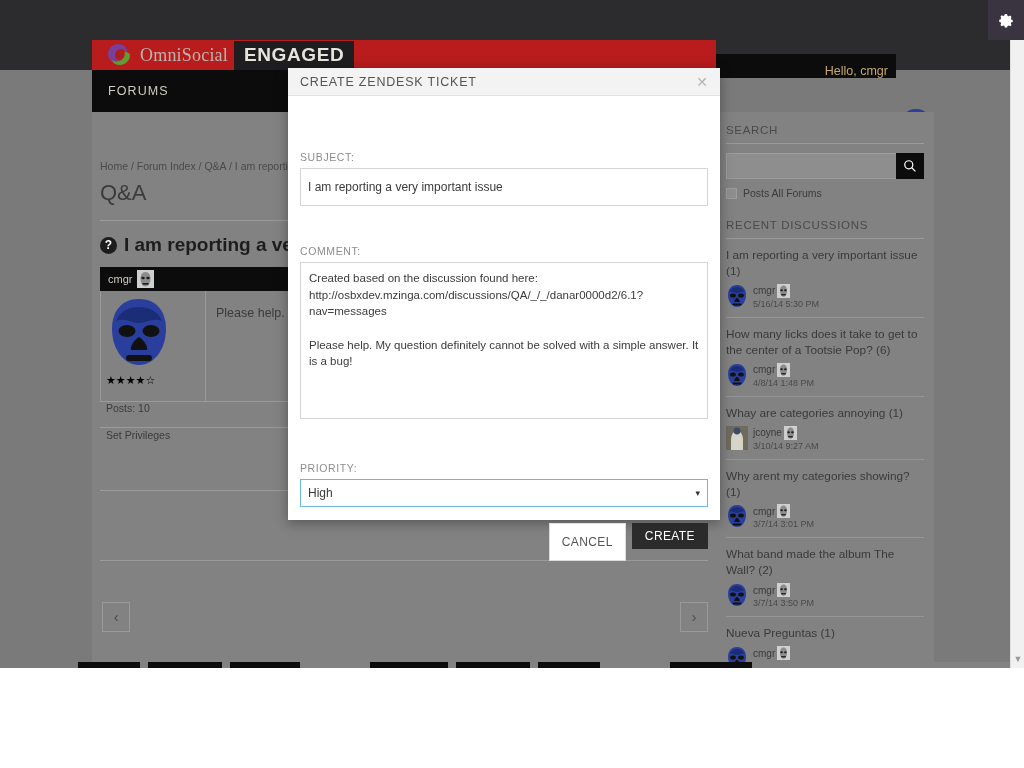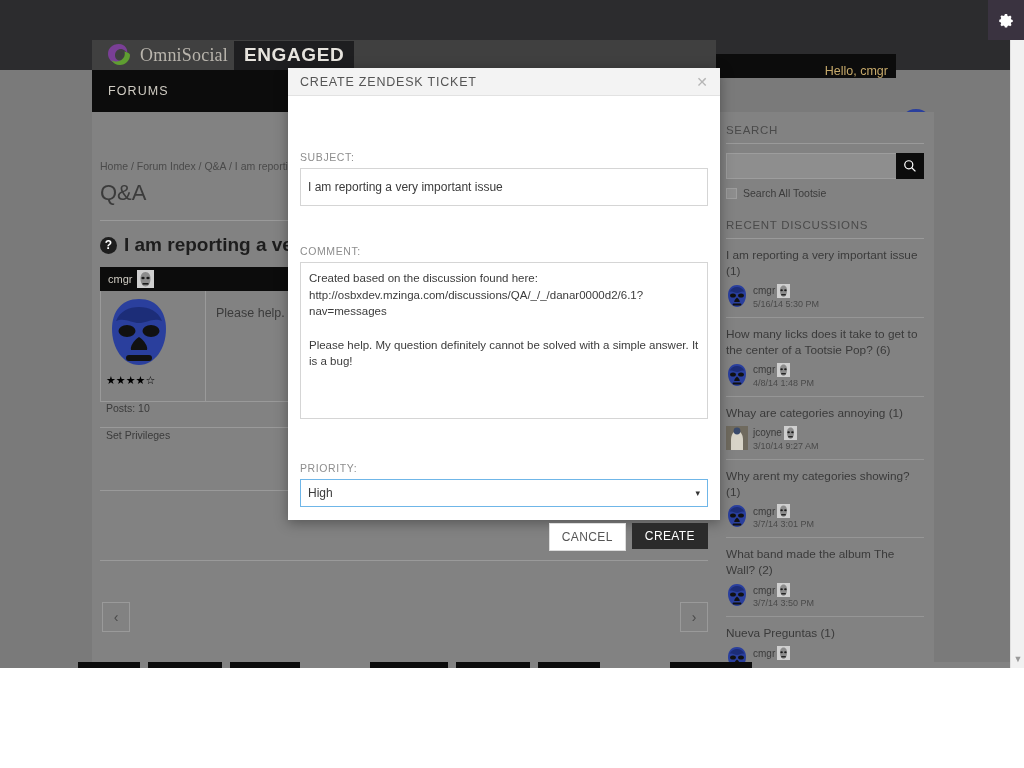--- a/index.html
+++ b/index.html
@@ -59,21 +59,21 @@
 
   
   #site-header {
     position: absolute; left: 0; top: 0;
     width: 1010px; height: 30px;
     background: #2c2c2e;
   }
   #brandbar {
     position: absolute; left: 92px; top: 0;
     width: 624px; height: 30px;
-    background: #404040;
+    background: #b91c1c;
     display: flex; align-items: center;
   }
   #logo-mark {
     margin-left: 14px; width: 26px; height: 26px; position: relative;
   }
   #brand-name {
     margin-left: 8px; color: #b9b5ad;
     font-size: 18px; letter-spacing: .2px;
     font-family: "Liberation Serif", serif;
   }
@@ -324,21 +324,21 @@
   #priority-wrap { position: relative; }
   #priority-caret {
     position: absolute; right: 8px; top: 9px;
     font-size: 9px; color: #333333; pointer-events: none;
   }
   #modal-actions {
     display: flex; justify-content: flex-end;
     margin-top: 16px; padding-bottom: 4px;
   }
   #cancel-button {
-    height: 28px; padding: 0 12px;
+    height: 38px; padding: 0 12px;
     background: #ffffff; border: 1px solid #dcdcdc;
     font-size: 12px; color: #555555; letter-spacing: .4px;
     cursor: pointer; font-family: "Liberation Sans", sans-serif;
   }
   #create-button {
     height: 26px; padding: 0 12px; margin-left: 6px;
     background: #2b2b2b; border: 1px solid #2b2b2b;
     font-size: 12px; color: #ffffff; letter-spacing: .4px;
     cursor: pointer; font-family: "Liberation Sans", sans-serif;
   }
@@ -448,21 +448,21 @@
         <input id="search-input" value="" placeholder="" style="">
         <div id="search-button">
           <svg width="14" height="14" viewBox="0 0 16 16">
             <circle cx="6.6" cy="6.6" r="4.6" fill="none" stroke="#ffffff" stroke-width="1.4"></circle>
             <line x1="10" y1="10" x2="14.2" y2="14.2" stroke="#ffffff" stroke-width="1.4"></line>
           </svg>
         </div>
       </div>
       <div id="search-all-row">
         <div id="search-all-box"></div>
-        <span>Search All Tootsie</span>
+        <span>Posts All Forums</span>
       </div>
 
       <div class="side-heading" id="recent-heading">RECENT DISCUSSIONS</div>
       <div class="side-rule"></div>
       <div id="discussion-list">
           <div class="discussion">
             <div class="discussion-title">I am reporting a very important issue (1)</div>
      <div class="discussion-meta">
        <svg class="disc-avatar" viewBox="0 0 22 24">
        <path d="M11 1 C5 1 2 5.5 2 11 C2 17.5 6 23 11 23 C16 23 20 17.5 20 11 C20 5.5 17 1 11 1 Z" fill="#2a3f9d"></path>

